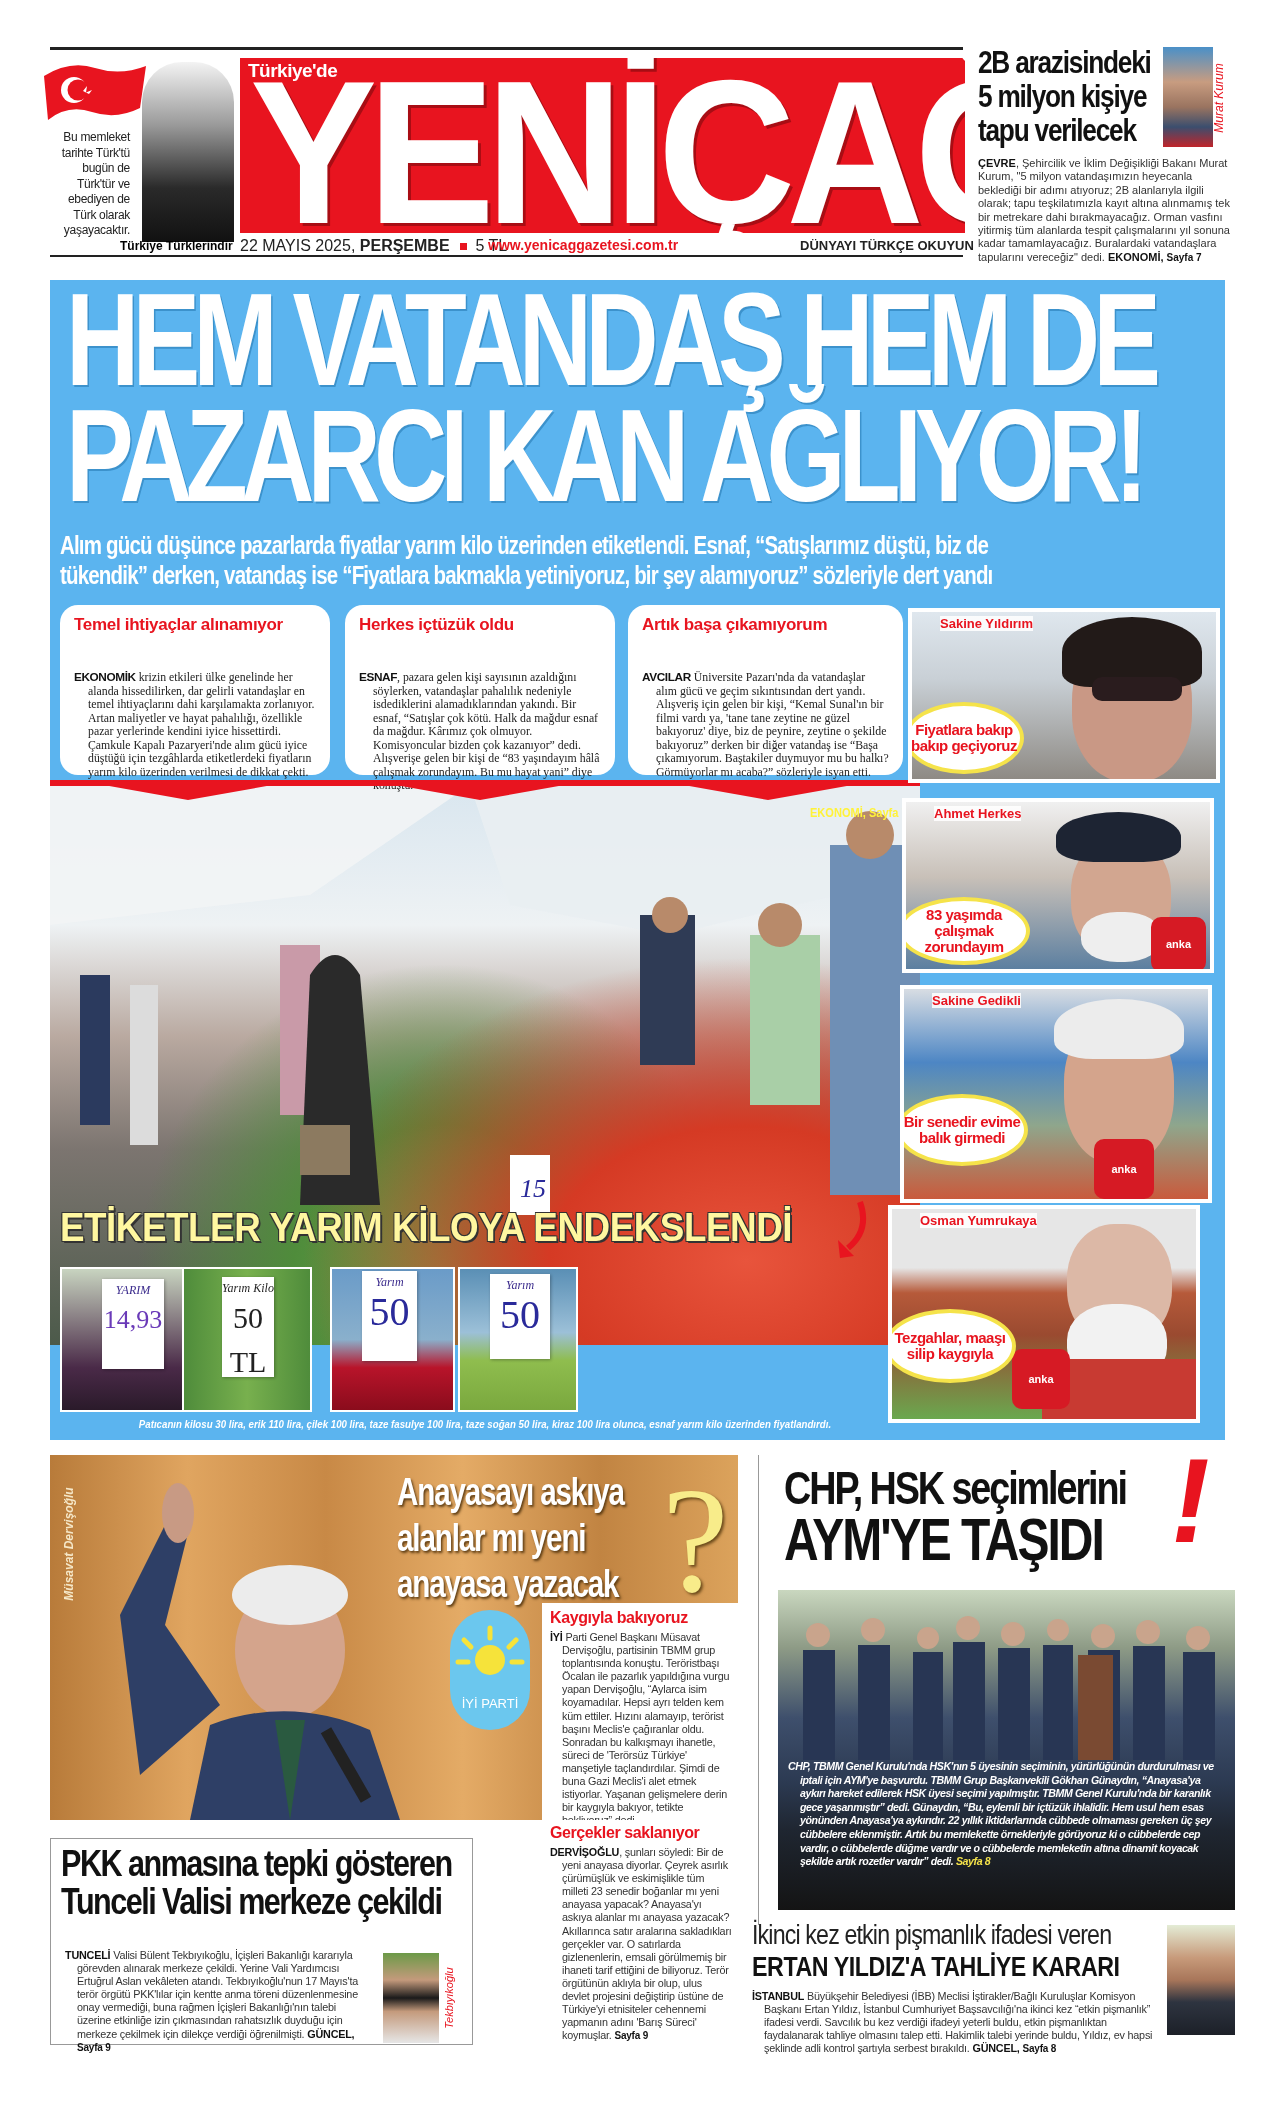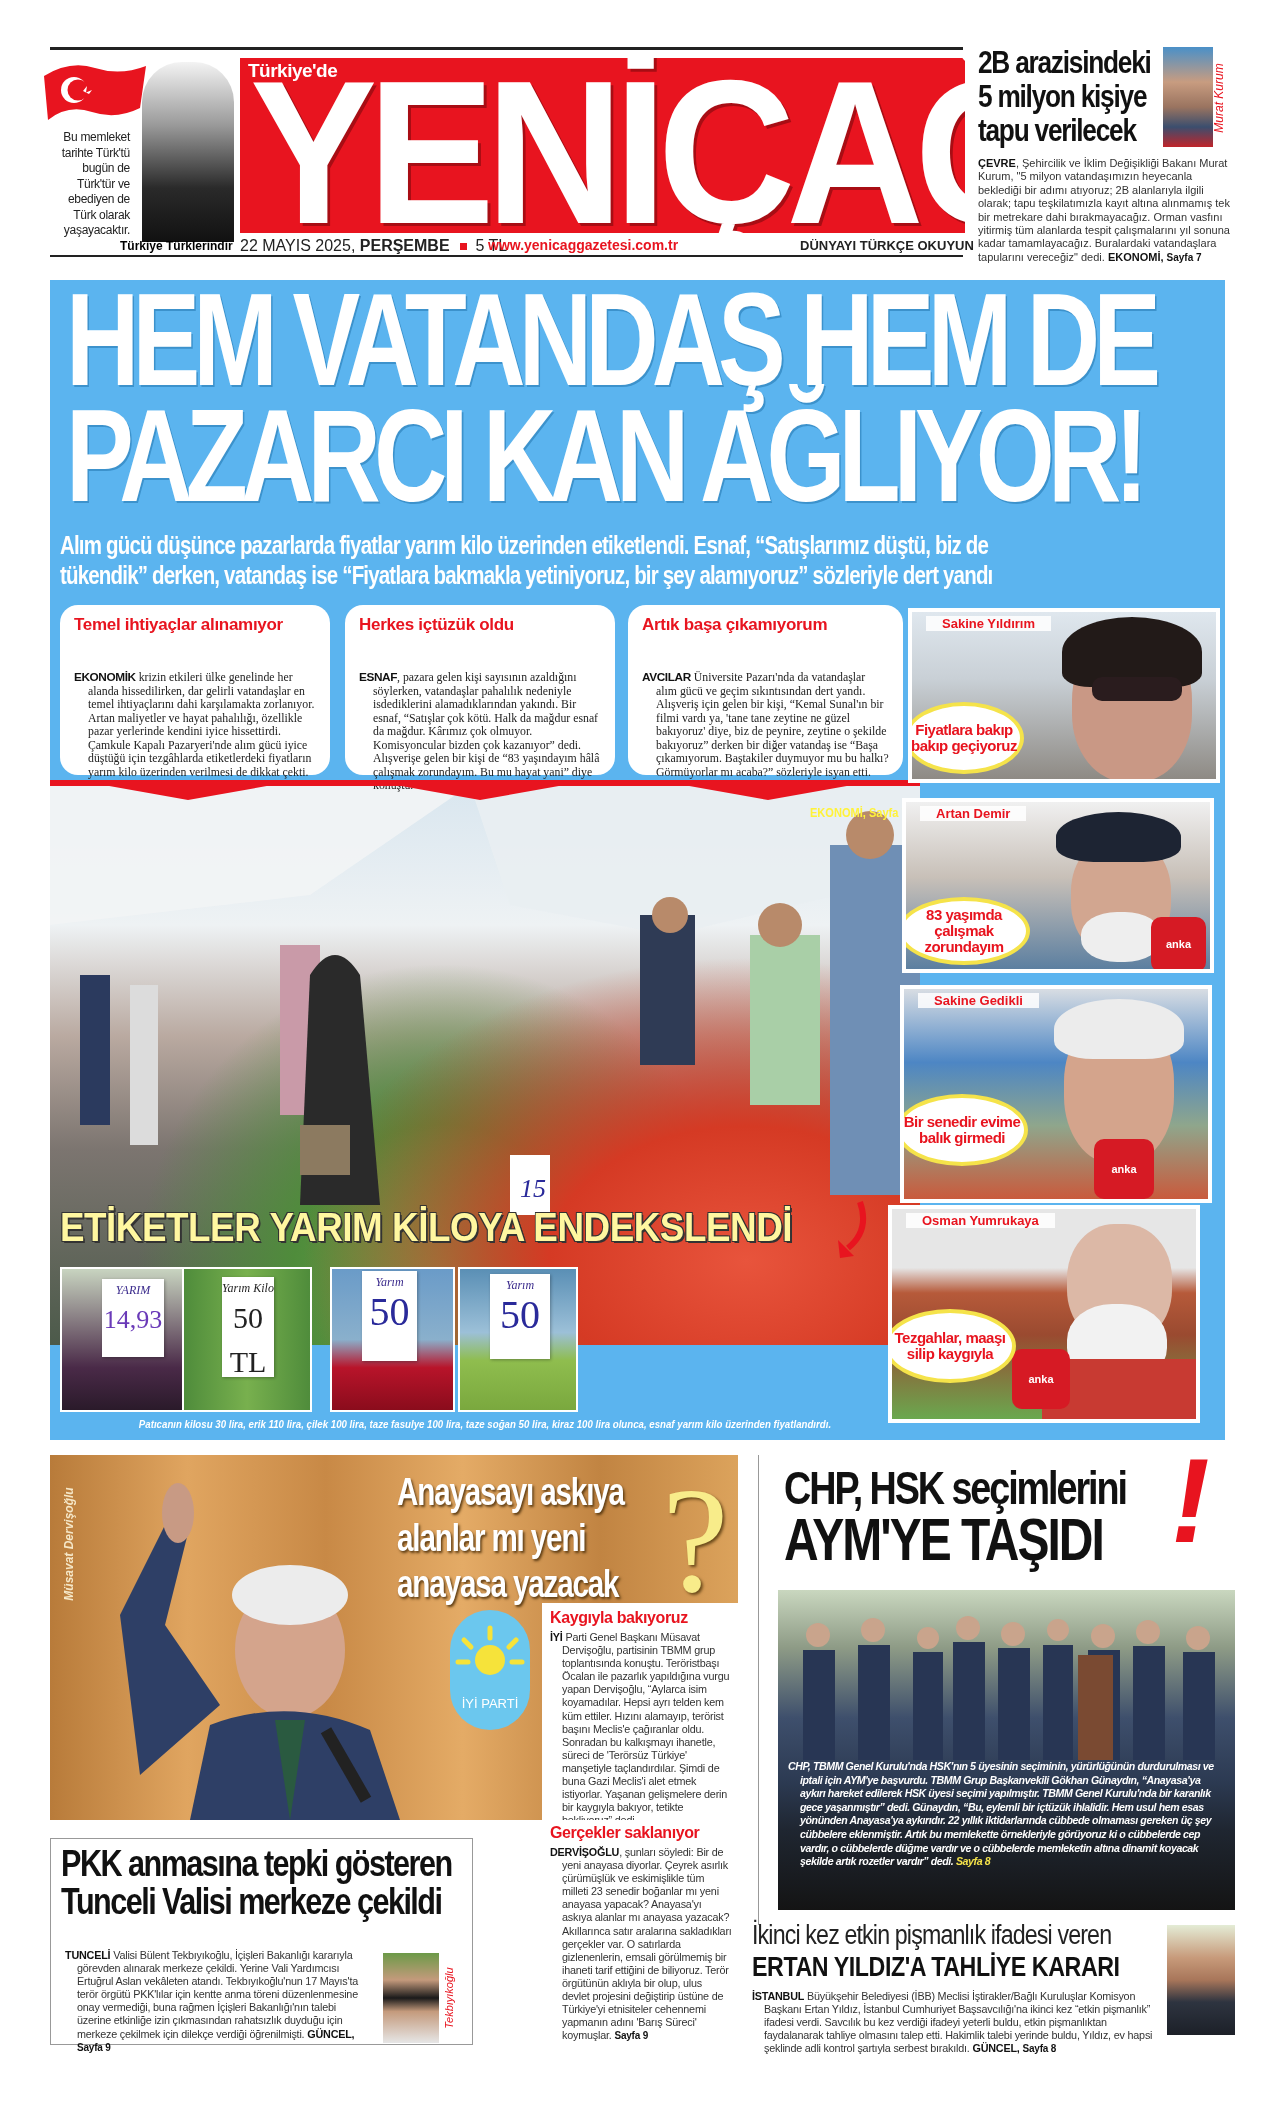--- a/index.html
+++ b/index.html
@@ -45,21 +45,21 @@
 
   #market-photo { left: 0px; top: 505px; width: 870px; height: 560px; background:
      linear-gradient(160deg, rgba(255,255,255,0.0) 0%, rgba(255,255,255,0.0) 100%),
      radial-gradient(ellipse at 80% 85%, #e8543c 0%, #d53a24 20%, rgba(213,58,36,0) 45%),
      radial-gradient(ellipse at 45% 88%, #6aa84f 0%, #4f8c3b 22%, rgba(79,140,59,0) 45%),
      linear-gradient(180deg, #d9e6ef 0%, #eef2f4 25%, #b9a9a0 45%, #7c7570 65%, #4c5a4a 100%); }
   #market-ekonomi { left: 760px; top: 525px; color: #fff23a; font-weight: bold; font-size: 13px; transform: scaleX(0.85); transform-origin: left top; }
 
   .quote-photo { background: #fff; padding: 4px; }
   .quote-photo .inner { position: relative; width: 100%; height: 100%; overflow: hidden; }
-  .quote-name { position: absolute; left: 14px; top: 4px; color: #e8141f; font-weight: bold; font-size: 13px; background: rgba(255,255,255,0.85); padding: 0 16px; }
+  .quote-name { position: absolute; left: 28px; top: 4px; color: #e8141f; font-weight: bold; font-size: 13px; background: rgba(255,255,255,0.85); padding: 0 0; }
   .bubble { position: absolute; background: #fff; border: 4px solid #f5e34a; border-radius: 50%; color: #e8141f; font-weight: bold; text-align: center; display: flex; align-items: center; justify-content: center; font-size: 15px; line-height: 16px; letter-spacing: -0.5px; }
   .face { position: absolute; border-radius: 45%; }
   .mic { position: absolute; background: #d61a24; border-radius: 10px; color:#fff; font-weight:bold; font-size:11px; text-align:center; }
 
   #strip-title { left: 10px; top: 925px; color: #fff7a0; font-weight: bold; font-size: 40px; letter-spacing: -0.5px; transform: scaleX(0.92); transform-origin: left top; white-space: nowrap; text-shadow: 2px 2px 0 #333, -1px -1px 0 #333, 1px -1px 0 #333, -1px 1px 0 #333; }
   #strip-arrow { left: 780px; top: 920px; width: 40px; height: 60px; }
   .tile { position: absolute; top: 987px; height: 145px; border: 2px solid #fff; overflow: hidden; }
   .sign { position: absolute; background: #fff; box-shadow: 1px 1px 3px rgba(0,0,0,0.3); text-align:center; font-family: "Liberation Serif", serif; }
   .sign .lab { display:block; font-size: 12px; font-style: italic; color: #3a2a8c; margin-top: 4px; }
   .sign .pr { display:block; font-size: 40px; color: #2a2a9a; line-height: 44px; }
@@ -211,21 +211,21 @@
           <span>Fiyatlara bakıp bakıp geçiyoruz</span>
         </div>
     </div>
   </div>
   <div class="abs quote-photo" style="left:852px; top:518px; width:312px; height:175px;">
     <div class="inner" style="background:linear-gradient(180deg,#f0f0f0 0%,#c8c0b8 45%,#5c7fa0 100%);">
       <div class="face" style="left:165px; top:35px; width:100px; height:120px; background:#d2a690;"></div>
       <div class="face" style="left:150px; top:10px; width:125px; height:50px; background:#1d2433; border-radius:50% 50% 30% 30%;"></div>
       <div class="face" style="left:175px; top:110px; width:80px; height:50px; background:#eeeeee;"></div>
       <div class="mic" style="left:245px; top:115px; width:55px; height:55px; line-height:55px;"><span>anka</span></div>
-      <span class="quote-name">Artan Demir</span>
+      <span class="quote-name">Ahmet Herkes</span>
       <div class="bubble" style="left:-8px; top:95px; width:132px; height:68px;">
           <span>83 yaşımda çalışmak zorundayım</span>
         </div>
     </div>
   </div>
   <div class="abs quote-photo" style="left:850px; top:705px; width:312px; height:218px;">
     <div class="inner" style="background:linear-gradient(180deg,#d8dde3 0%,#4d86c4 35%,#8fa68c 65%,#c95a3c 100%);">
       <div class="face" style="left:160px; top:25px; width:110px; height:150px; background:#d4a48c;"></div>
       <div class="face" style="left:150px; top:10px; width:130px; height:60px; background:#ececec; border-radius:50% 50% 30% 30%;"></div>
       <div class="mic" style="left:190px; top:150px; width:60px; height:60px; line-height:60px;"><span>anka</span></div>
@@ -248,21 +248,21 @@
     </div>
   </div>
 
   <div class="abs" id="strip-title">ETİKETLER YARIM KİLOYA ENDEKSLENDİ</div>
   <svg class="abs" id="strip-arrow" viewBox="0 0 40 60">
     <path d="M30 2 Q40 30 18 48" stroke="#e8141f" stroke-width="6" fill="none"></path>
     <polygon points="8,40 24,56 10,58" fill="#e8141f"></polygon>
   </svg>
 
   <div class="tile" style="left:10px; width:135px; background:linear-gradient(180deg,#c8d4c0 0%,#4a2a48 70%,#2a1a2a 100%);">
-    <div class="sign" style="left:40px; top:10px; width:62px; height:78px;">
+    <div class="sign" style="left:40px; top:10px; width:62px; height:90px;">
       <span class="lab">YARIM</span>
         <span class="pr" style="font-size:26px; color:#6a3ab8">14,93</span>
     </div>
   </div>
   <div class="tile" style="left:132px; width:130px; background:linear-gradient(90deg,#4f8c3b 0%,#78b04e 50%,#4f8c3b 100%);">
     <div class="sign" style="left:38px; top:8px; width:52px; height:100px;">
       <span class="lab" style="color:#222">Yarım Kilo</span>
         <span class="pr" style="color:#222; font-size:30px">50 TL</span>
     </div>
   </div>

